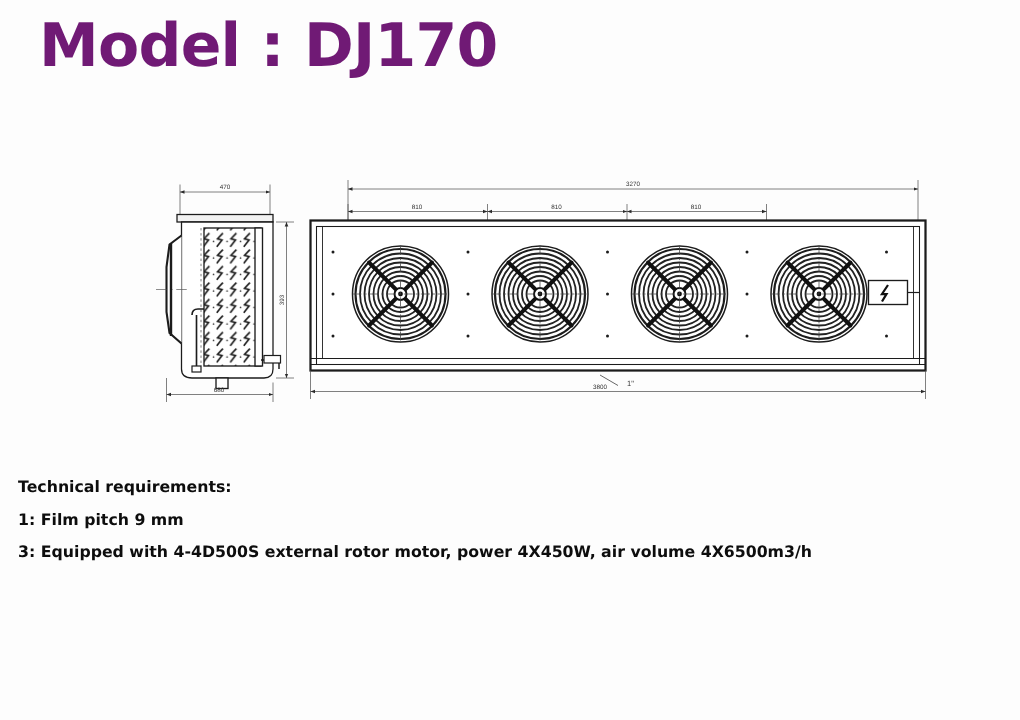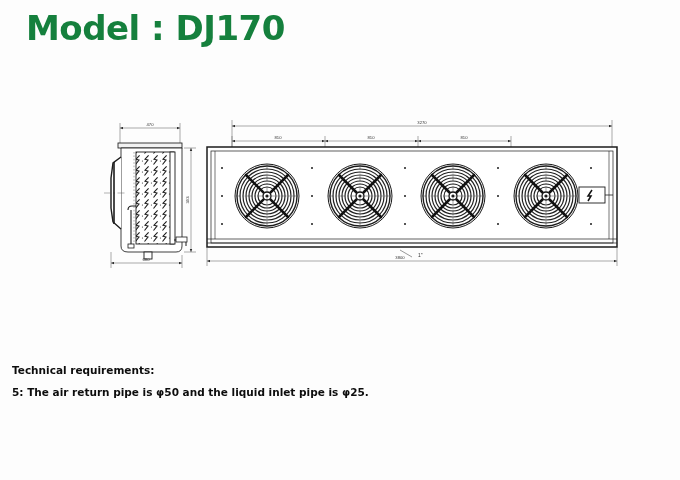--- a/index.html
+++ b/index.html
@@ -9,35 +9,35 @@
     font-family:"Liberation Sans",sans-serif;
     color:#111;
     overflow:hidden;
     position:relative;
   }
   #sheet{position:absolute;inset:0;}
 
   
   #title{
     position:absolute;left:26px;top:8px;
-    font-size:34px;
+    font-size:40px;
     font-weight:bold;
     letter-spacing:-0.5px;
-    color:#15803d;
+    color:#701a75;
     font-family:"DejaVu Sans",sans-serif;
     white-space:nowrap;
   }
 
   
   #drawing{position:absolute;left:0;top:100px;width:680px;height:190px;}
   #drawing svg{display:block;}
 
   
   #tech{
-    position:absolute;left:12px;top:320px;width:640px;margin-top:45px;
+    position:absolute;left:12px;top:320px;width:640px;
   }
   #tech .tline{
     font-size:10.5px;
     font-weight:bold;
     color:#0d0d0d;
     line-height:1;
     margin-bottom:10.5px;
     white-space:nowrap;
     font-family:"DejaVu Sans",sans-serif;
   }
@@ -260,16 +260,17 @@
         <text x="371" y="39" font-size="4.2">810</text>
         <text x="464" y="39" font-size="4.2">810</text>
         <text x="400" y="159" font-size="4.2">3800</text>
         <text x="418" y="157" font-size="5" text-anchor="start">1"</text>
       </g>
     </svg>
   </div>
 
   <div id="tech">
     <div class="tline thead">Technical requirements:</div>
-    <div class="tline">5: The air return pipe is φ50 and the liquid inlet pipe is φ25.</div>
+    <div class="tline">1: Film pitch 9 mm</div>
+    <div class="tline">3: Equipped with 4-4D500S external rotor motor, power 4X450W, air volume 4X6500m3/h</div>
   </div>
 
 </div>
 
 </body></html>

